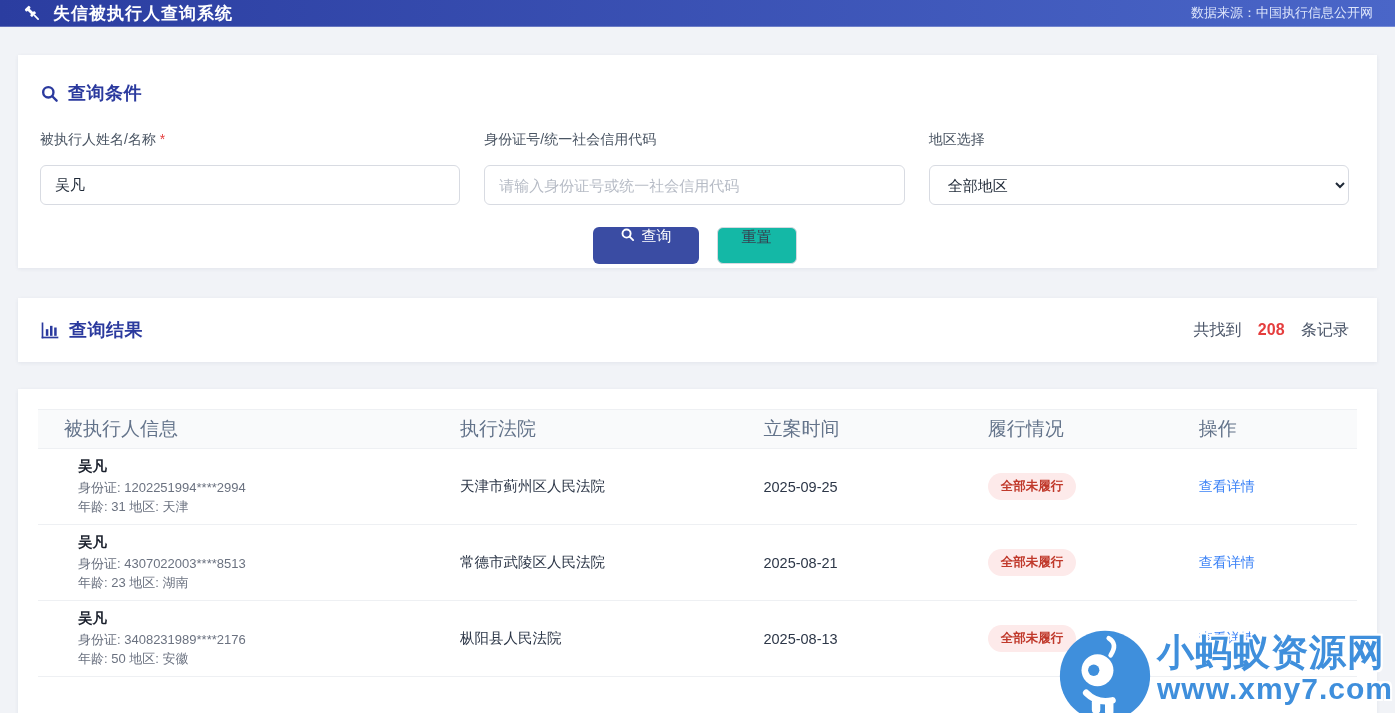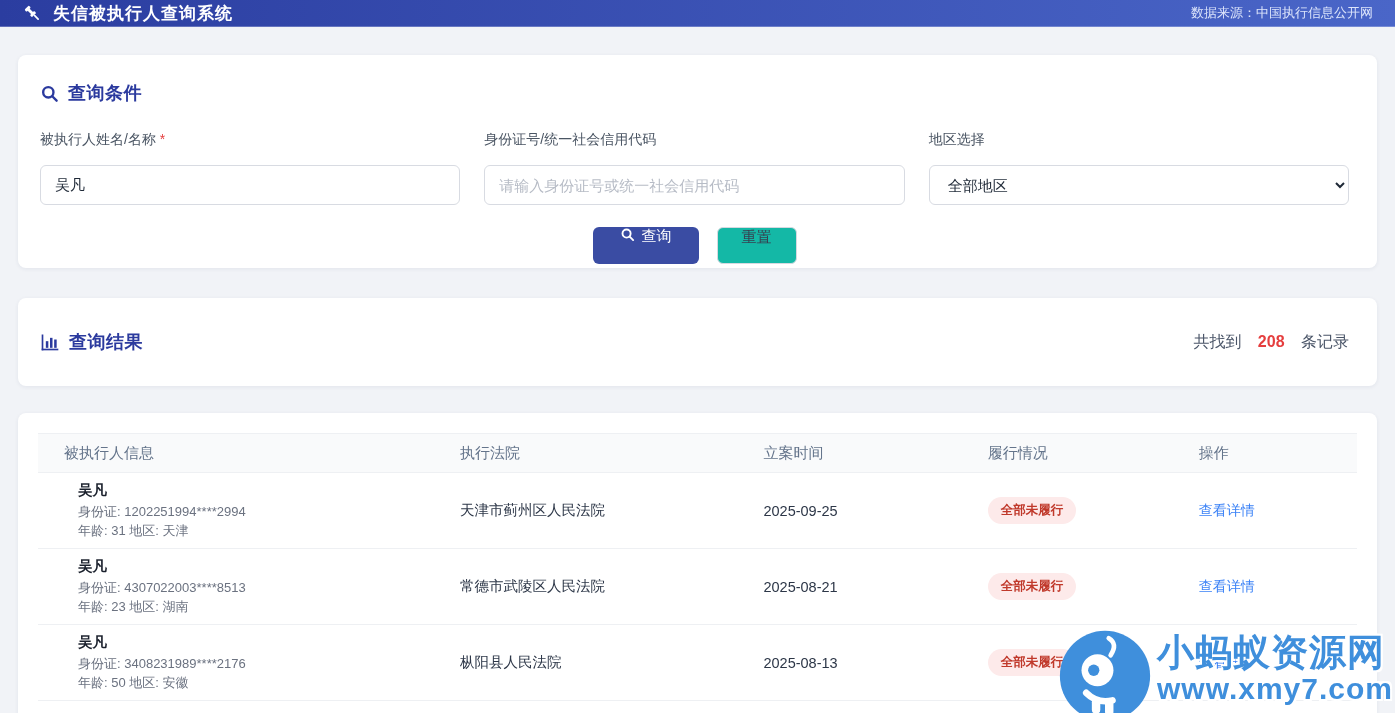--- a/index.html
+++ b/index.html
@@ -19,21 +19,21 @@
     padding:0 22px;color:#fff;
     background:linear-gradient(90deg,var(--header_start) 0%,var(--header_end) 100%);
     border-bottom:1px solid rgba(255,255,255,.25);
   }
   .topbar-left{display:flex;align-items:center;gap:10px;}
   .app-title{font-size:17px;font-weight:bold;letter-spacing:1px;}
   .source-note{font-size:13px;color:#dde5fb;}
   
   main{padding:28px 18px 0 18px;}
   .card{
-    background:#fff;border-radius:8px;margin-bottom:30px;
+    background:#fff;border-radius:0;margin-bottom:30px;
     box-shadow:0 1px 4px rgba(30,40,90,.07);
   }
   .section-title{
     display:flex;align-items:center;gap:9px;
     color:var(--accent);font-size:18px;font-weight:bold;letter-spacing:.5px;
   }
   
   .query-card{padding:26px 28px 22px 22px;height:213px;}
   .form-grid{
     display:grid;grid-template-columns:1fr 1fr 1fr;gap:24px;
@@ -52,33 +52,33 @@
   .btn-row{display:flex;justify-content:center;gap:18px;margin-top:22px;}
   .btn{
     height:37px;border-radius:6px;font-size:15px;cursor:pointer;
     display:inline-flex;align-items:flex-start;justify-content:center;gap:7px;
     font-family:inherit;
   }
   .btn-primary{background:var(--primary_btn);color:#fff;border:none;padding:0 27px;}
   .btn-secondary{background:#14b8a6;color:#374151;border:1px solid #d6d9e0;padding:0 24px;}
   
   .results-card{
-    height:88px;display:flex;align-items:center;justify-content:space-between;
+    height:64px;display:flex;align-items:center;justify-content:space-between;
     padding:0 28px 0 22px;margin-bottom:27px;
   }
   .count-text{font-size:16px;color:#4a5568;}
   .count-num{color:var(--count_red);font-weight:bold;margin:0 12px;}
   
   .table-card{height:360px;padding:20px;margin-bottom:0;}
   .thead,.trow{display:grid;grid-template-columns:32% 23% 17% 16% 12%;align-items:center;}
   .thead{
     background:#f9fafb;border-top:1px solid #eef0f3;border-bottom:1px solid #eef0f3;
     height:40px;
   }
-  .th{font-size:15px;color:#64748b;}
+  .th{font-size:19px;color:#64748b;}
   .th:first-child{padding-left:26px;}
   .trow{height:76px;border-bottom:1px solid #eef0f3;}
   .td{font-size:14.5px;color:#2d3748;}
   .col-info{padding-left:40px;}
   .debtor-name{font-size:14.5px;font-weight:bold;color:#1a202c;margin-bottom:3px;}
   .debtor-sub{font-size:13px;color:#6b7280;line-height:1.45;}
   .badge{
     display:inline-block;background:var(--status_bg);color:var(--status_text);
     font-size:12.5px;font-weight:bold;padding:5px 13px;border-radius:999px;
   }

